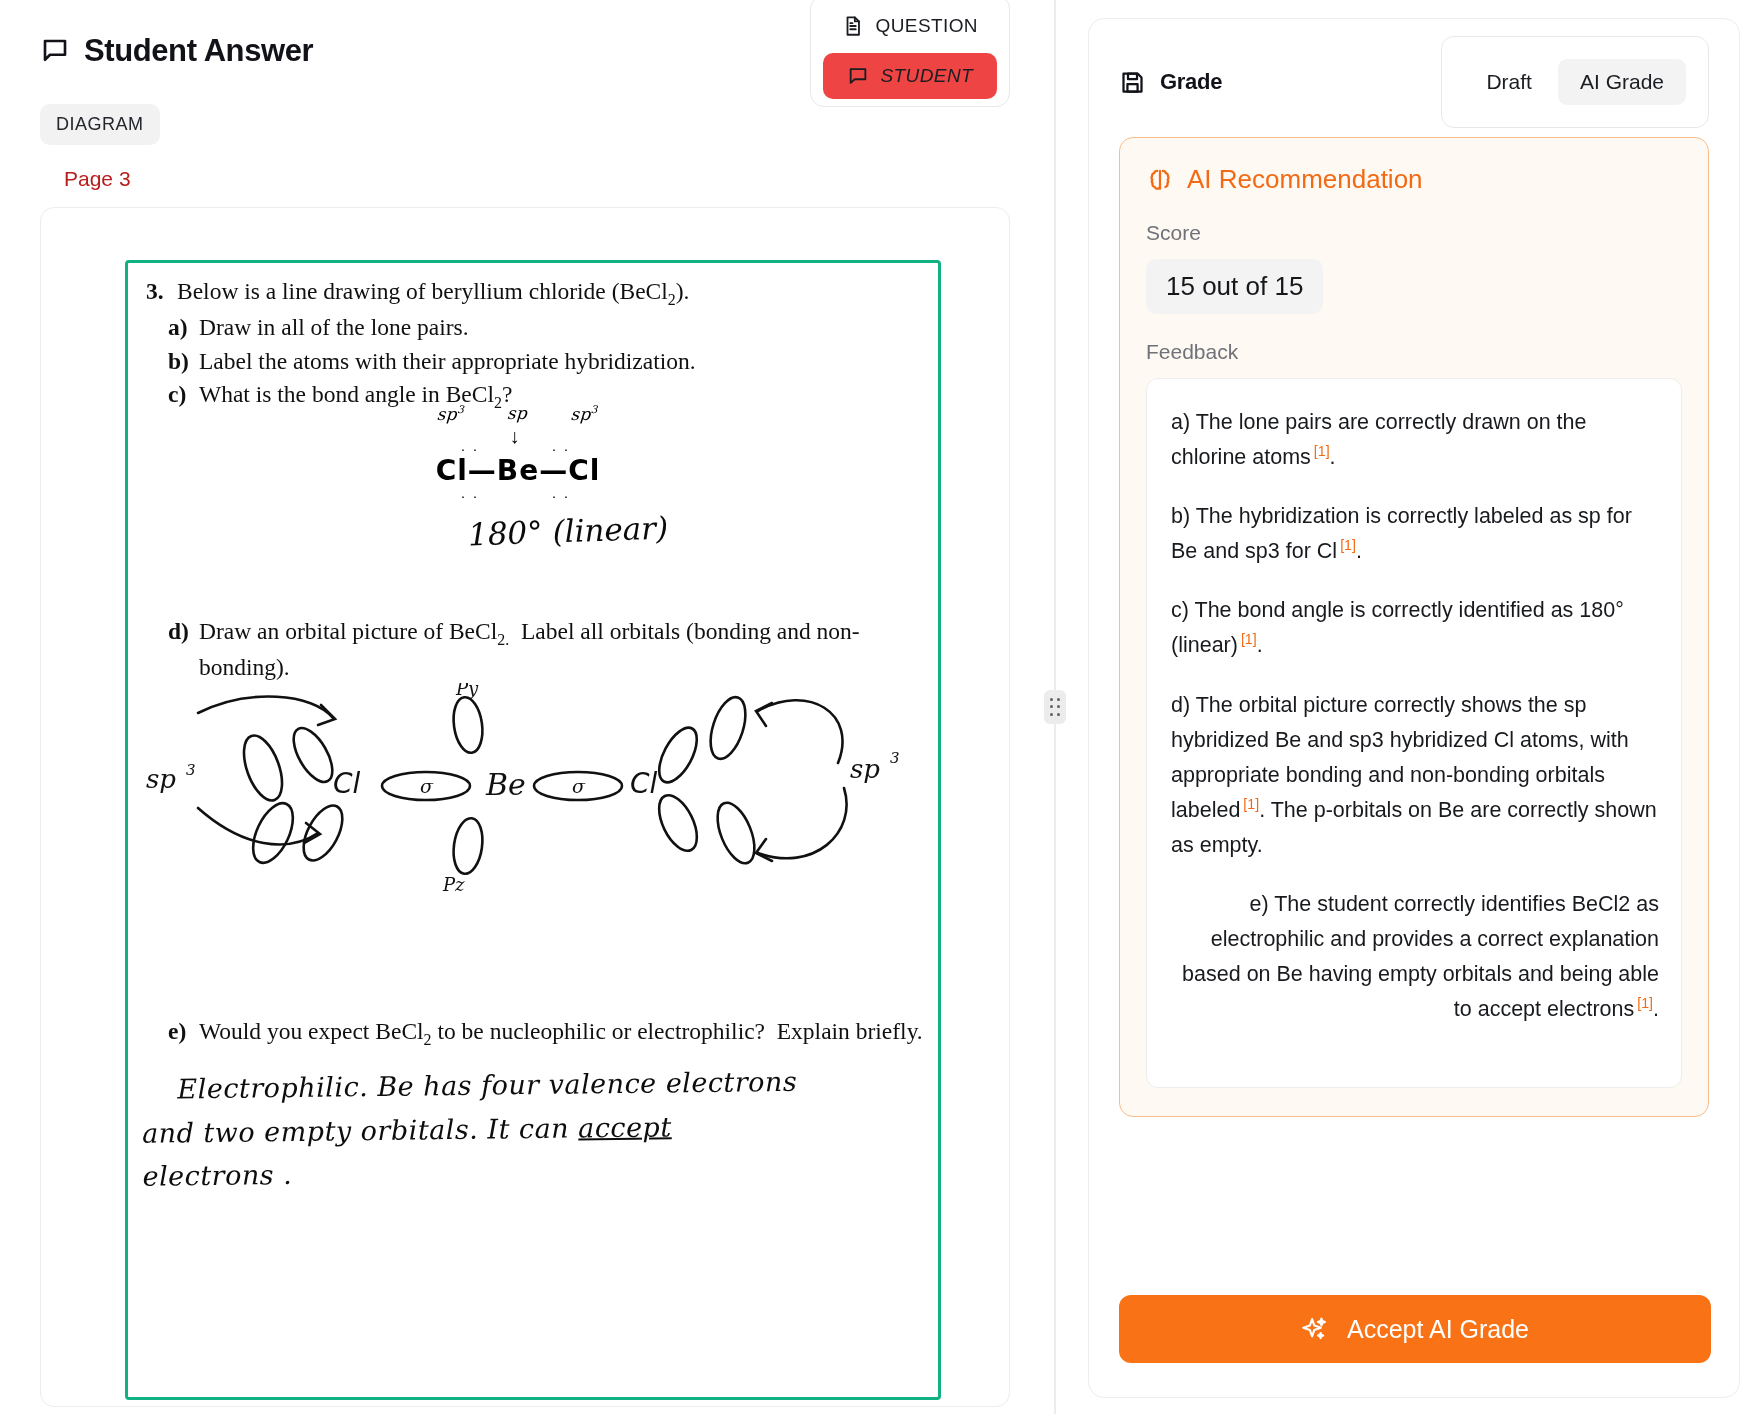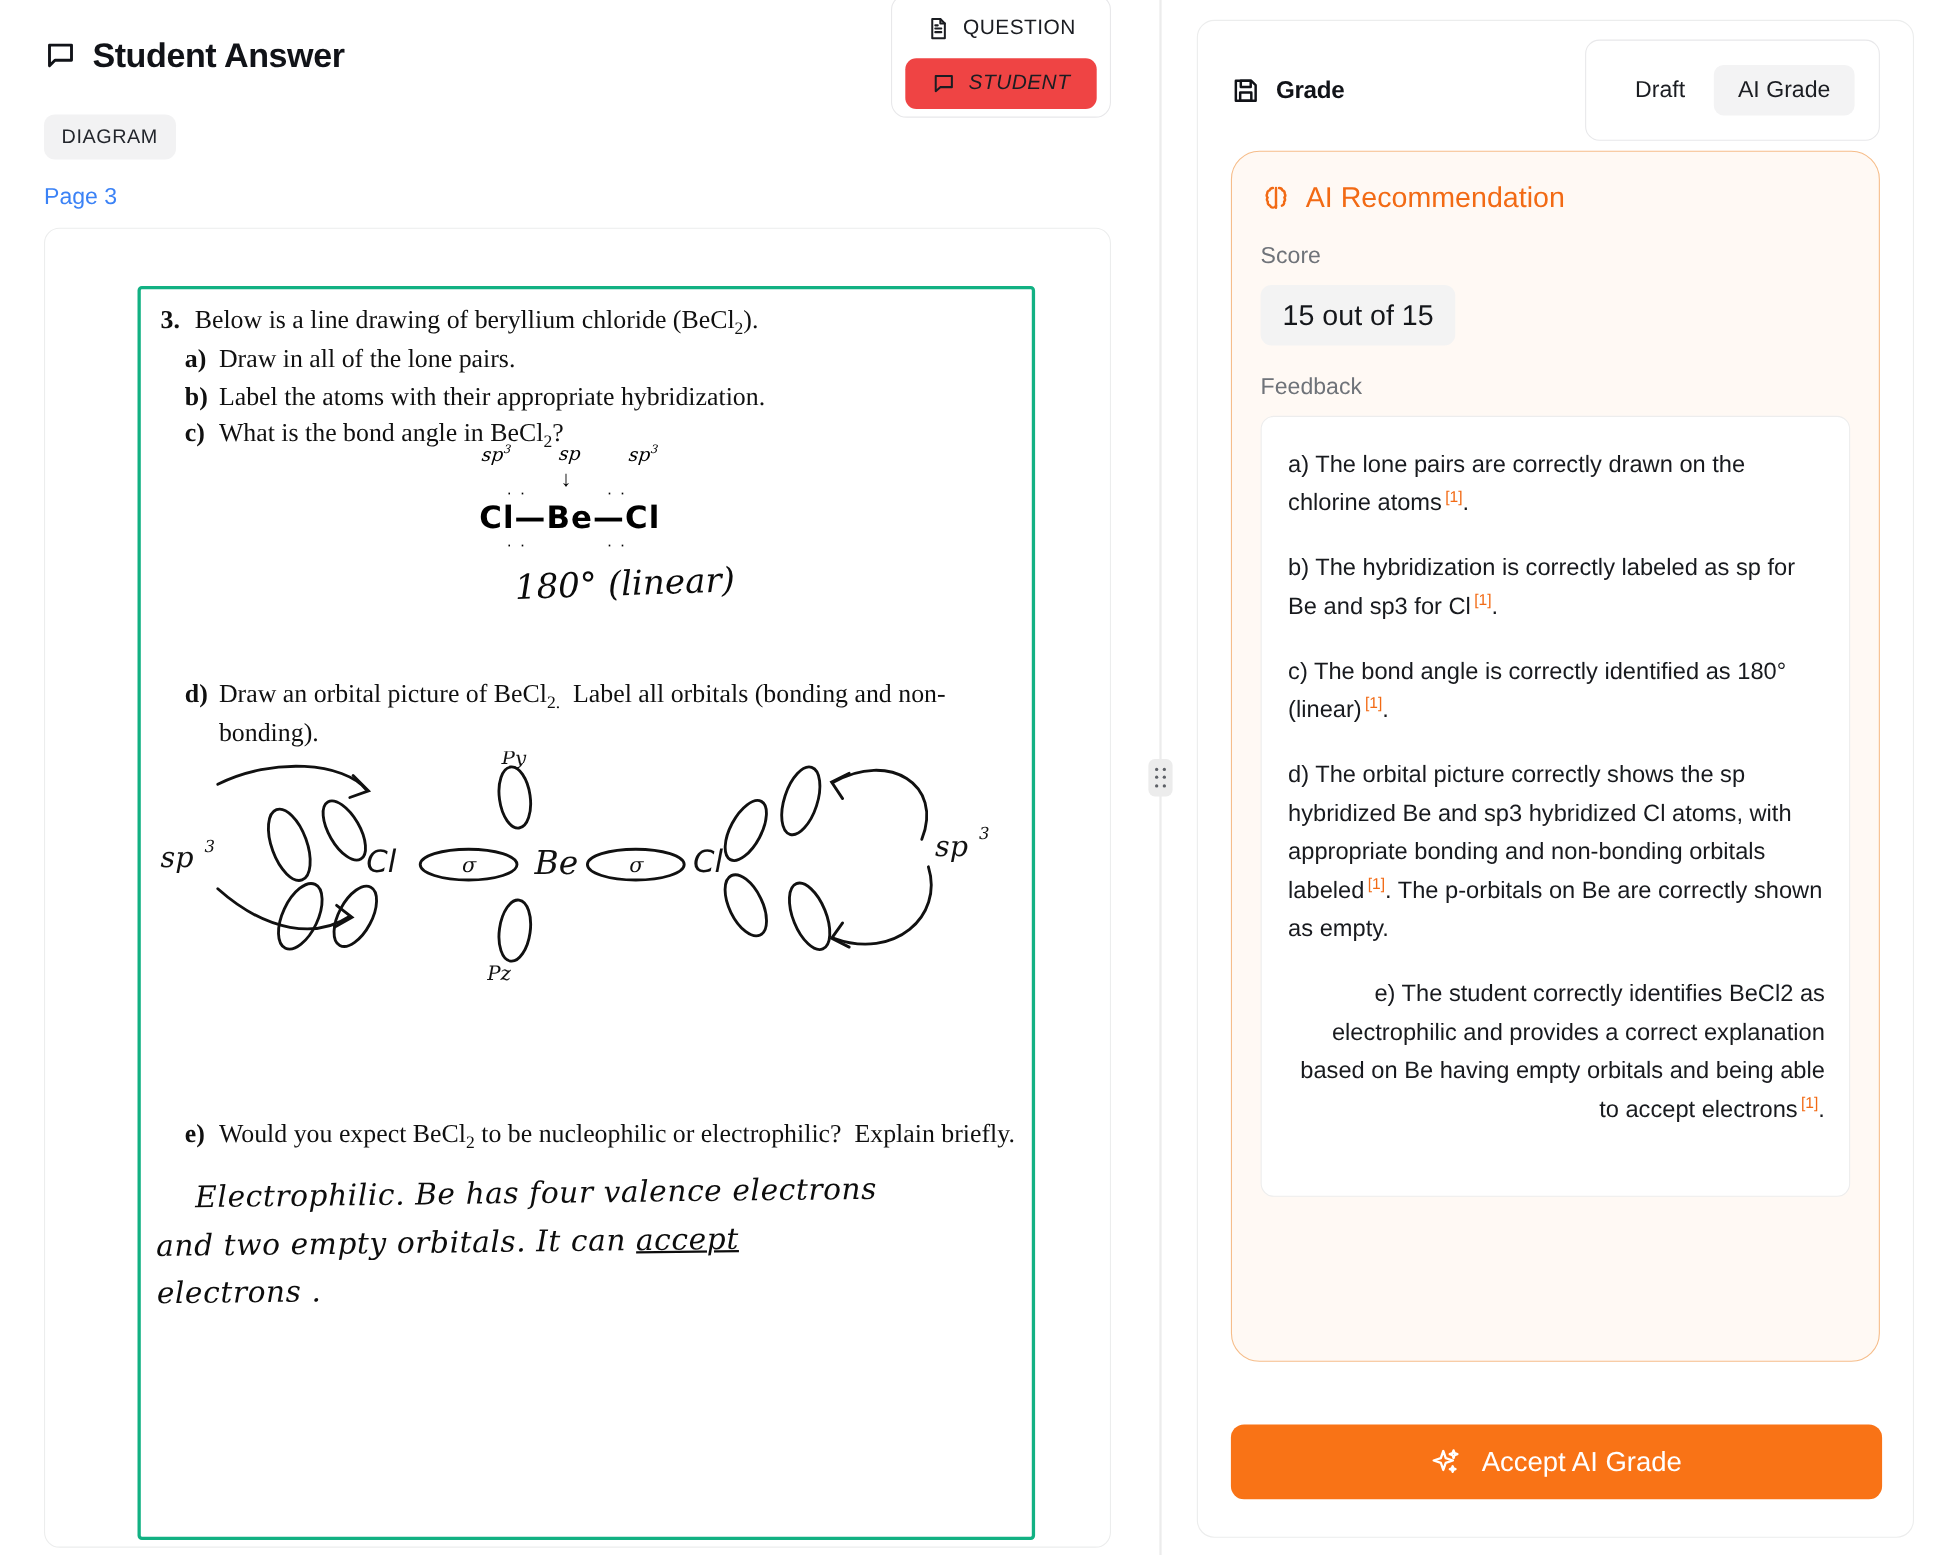--- a/index.html
+++ b/index.html
@@ -43,21 +43,21 @@
   .seg-btn.active { background: #ef4444; font-style: italic; }
   .seg-ico { width: 22px; height: 22px; display: block; }
 
   .chip {
     display: inline-block; margin-top: 20px;
     background: #f2f2f3; color: #23262c;
     font-size: 18px; font-weight: 500; letter-spacing: 0.5px;
     padding: 10px 16px; border-radius: 10px;
   }
   .page-label {
-    margin-top: 22px; font-size: 21px; color: #3b82f6; font-weight: 400;
+    margin-top: 22px; font-size: 21px; color: #b91c1c; font-weight: 400; margin-left: 24px;
   }
   .doc-card {
     margin-top: 16px;
     width: 970px; height: 1200px;
     border: 1px solid #eceded; border-radius: 14px;
     background: #ffffff;
     position: relative;
     overflow: hidden;
   }
   .scan {
@@ -165,24 +165,24 @@
   }
   .toggle-btn {
     padding: 11px 22px; border-radius: 9px; border: none; background: transparent;
     font-size: 21px; color: #1b1d22; cursor: pointer;
     font-family: "Liberation Sans", sans-serif;
   }
   .toggle-btn.active { background: #f3f3f4; }
 
   .ai-card {
     margin-top: 24px;
-    border: 1px solid #f6bd8a; border-radius: 26px;
+    border: 1px solid #f6bd8a; border-radius: 14px;
     background: #fff9f4;
     padding: 26px 26px 28px 26px;
-    height: 1101px;
+    height: 980px;
   }
   .ai-head { display: flex; align-items: center; gap: 13px; }
   .brain-ico { width: 28px; height: 28px; display: block; }
   .ai-title { font-size: 26px; color: #f26a14; font-weight: 500; }
   .field-label {
     margin-top: 26px; font-size: 21px; color: #6f7379; font-weight: 400;
   }
   .score-pill {
     display: inline-block; margin-top: 14px;
     background: #f3f3f3; border-radius: 10px;

